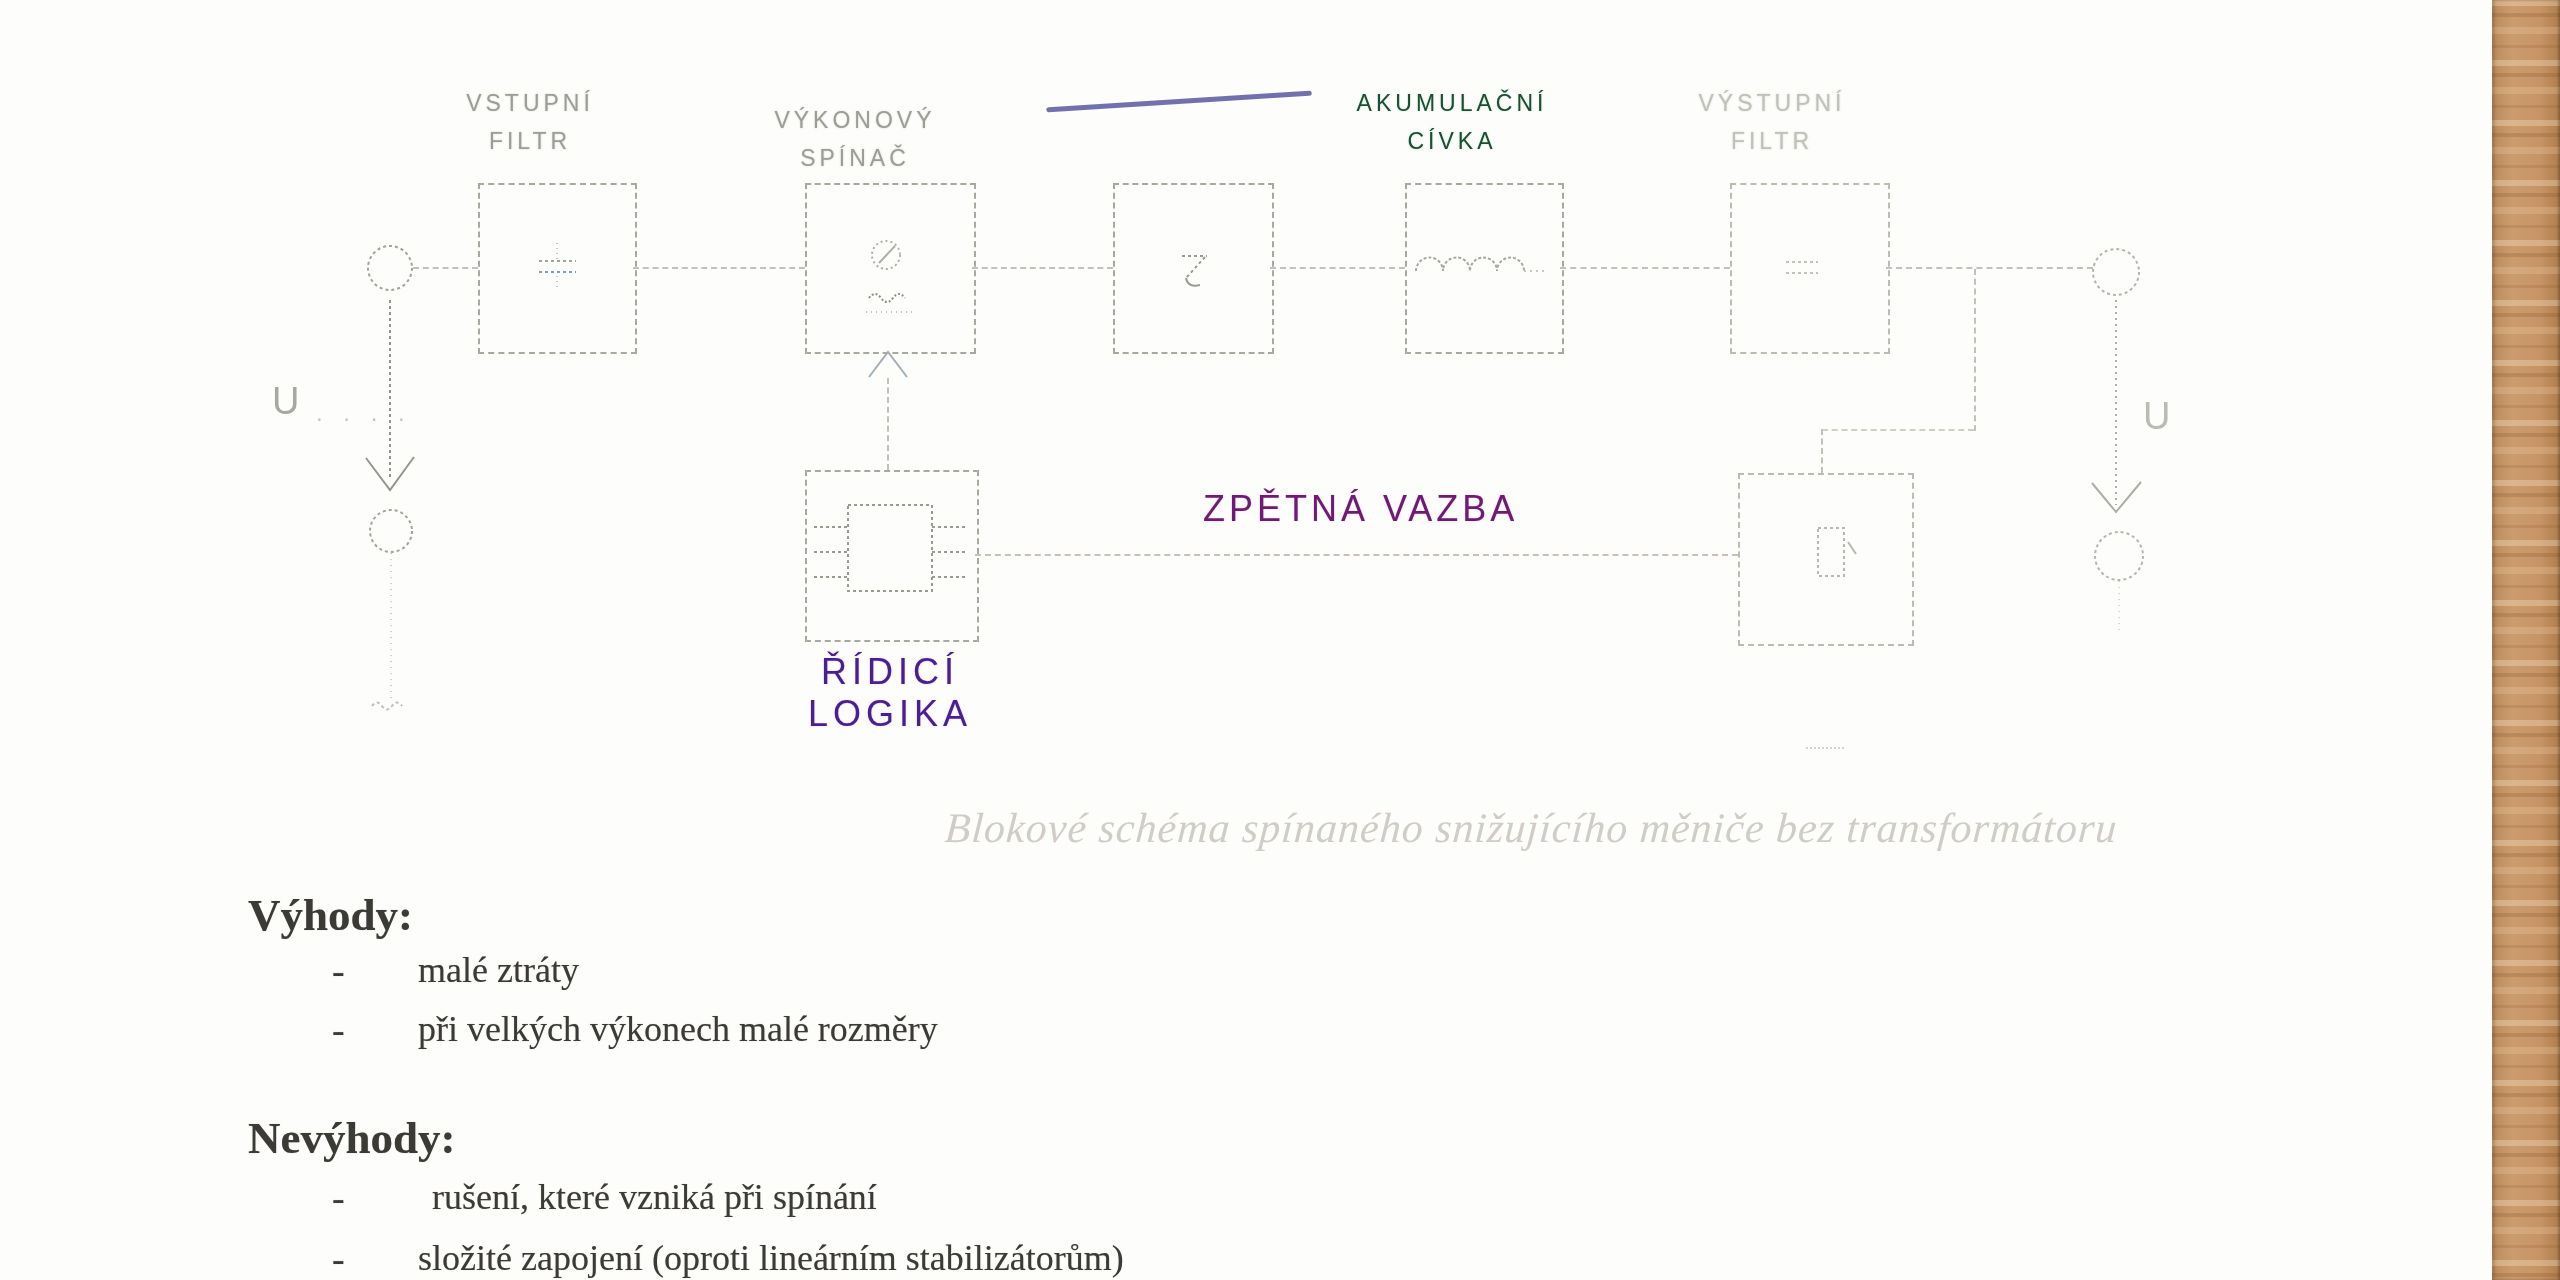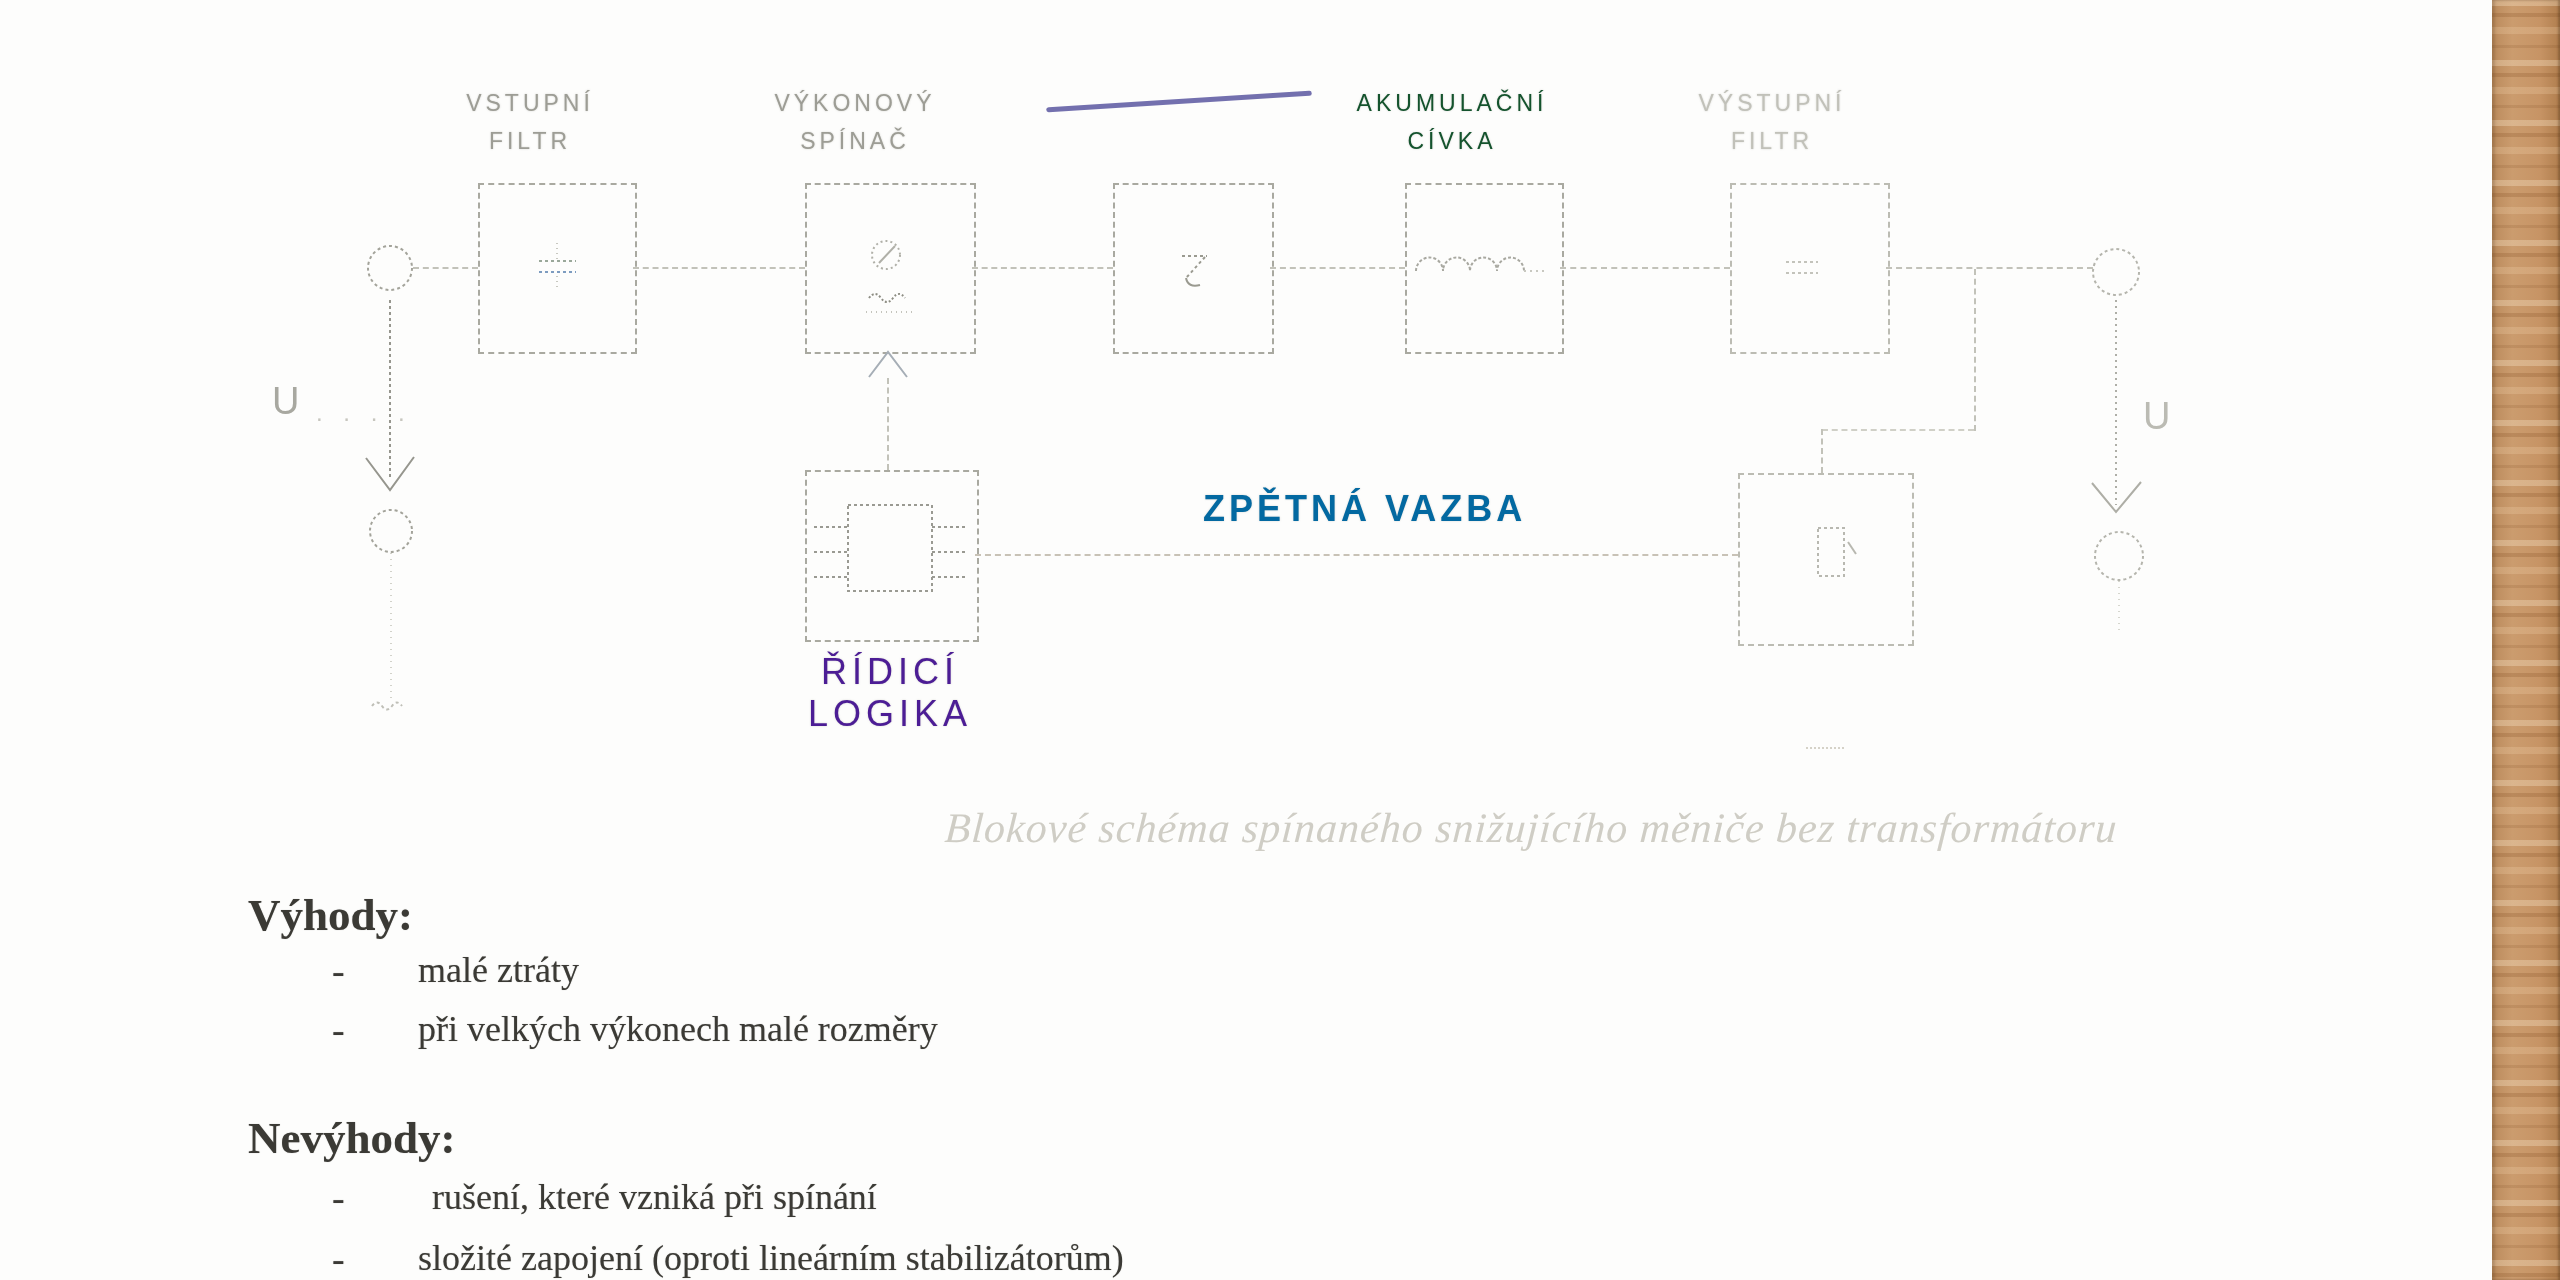--- a/index.html
+++ b/index.html
@@ -12,21 +12,21 @@
   .blk.faint{border-color:#bcbcb3;}
   .blk-label{position:absolute;width:360px;text-align:center;font-size:23px;letter-spacing:4px;
              line-height:38px;color:#9d9d95;text-shadow:0 0 2px rgba(160,160,152,.45);}
   .wire-h{position:absolute;height:0;border-top:2px dashed #c2c2b9;}
   .wire-v{position:absolute;width:0;border-left:2px dashed #c2c2b9;}
   .strike{position:absolute;left:1046px;top:99px;width:266px;height:5px;background:#54509c;
           border-radius:3px;transform:rotate(-3.6deg);opacity:.82;}
   .u-label{position:absolute;font-size:38px;color:#a8a8a0;letter-spacing:2px;}
   .u-dots{position:absolute;font-size:24px;color:#c7c6be;letter-spacing:7px;}
   .fb-label{position:absolute;left:1203px;top:488px;font-size:36px;letter-spacing:4px;
-            color:#0369a1;text-shadow:0 0 2px rgba(160,160,152,.45);font-weight:bold;}
+            color:#701a75;text-shadow:0 0 2px rgba(160,160,152,.45);}
   .ctrl-label{position:absolute;width:360px;left:710px;text-align:center;font-size:36px;
               letter-spacing:5px;color:#4c1d95;text-shadow:0 0 2px rgba(160,160,152,.45);}
   .caption{position:absolute;left:945px;top:804px;width:1360px;font-family:"Liberation Serif",serif;
            font-style:italic;font-size:42px;color:#c7c5bb;letter-spacing:1px;opacity:.85;
            transform:skewX(-4deg);white-space:nowrap;}
 
   
   .bodytext{position:absolute;font-family:"Liberation Serif",serif;color:#3b3a35;
             text-shadow:0 0 1px rgba(60,60,55,.4);}
   .heading{font-weight:bold;font-size:45px;}
@@ -48,21 +48,21 @@
 <body>
 
 <div class="screen">
 
   <div class="diagram">
 
     <div class="blk-label" style="left:350px;top:84px;">
       <div>VSTUPNÍ</div>
       <div>FILTR</div>
     </div>
-    <div class="blk-label" style="left:675px;top:84px;">
+    <div class="blk-label" style="left:675px;top:101px;">
       <div>VÝKONOVÝ</div>
       <div>SPÍNAČ</div>
     </div>
     <div class="blk-label" style="left:1272px;top:84px;color:#14532d;">
       <div>AKUMULAČNÍ</div>
       <div>CÍVKA</div>
     </div>
     <div class="blk-label" style="left:1592px;top:84px;color:#c1c1b9;">
       <div>VÝSTUPNÍ</div>
       <div>FILTR</div>

